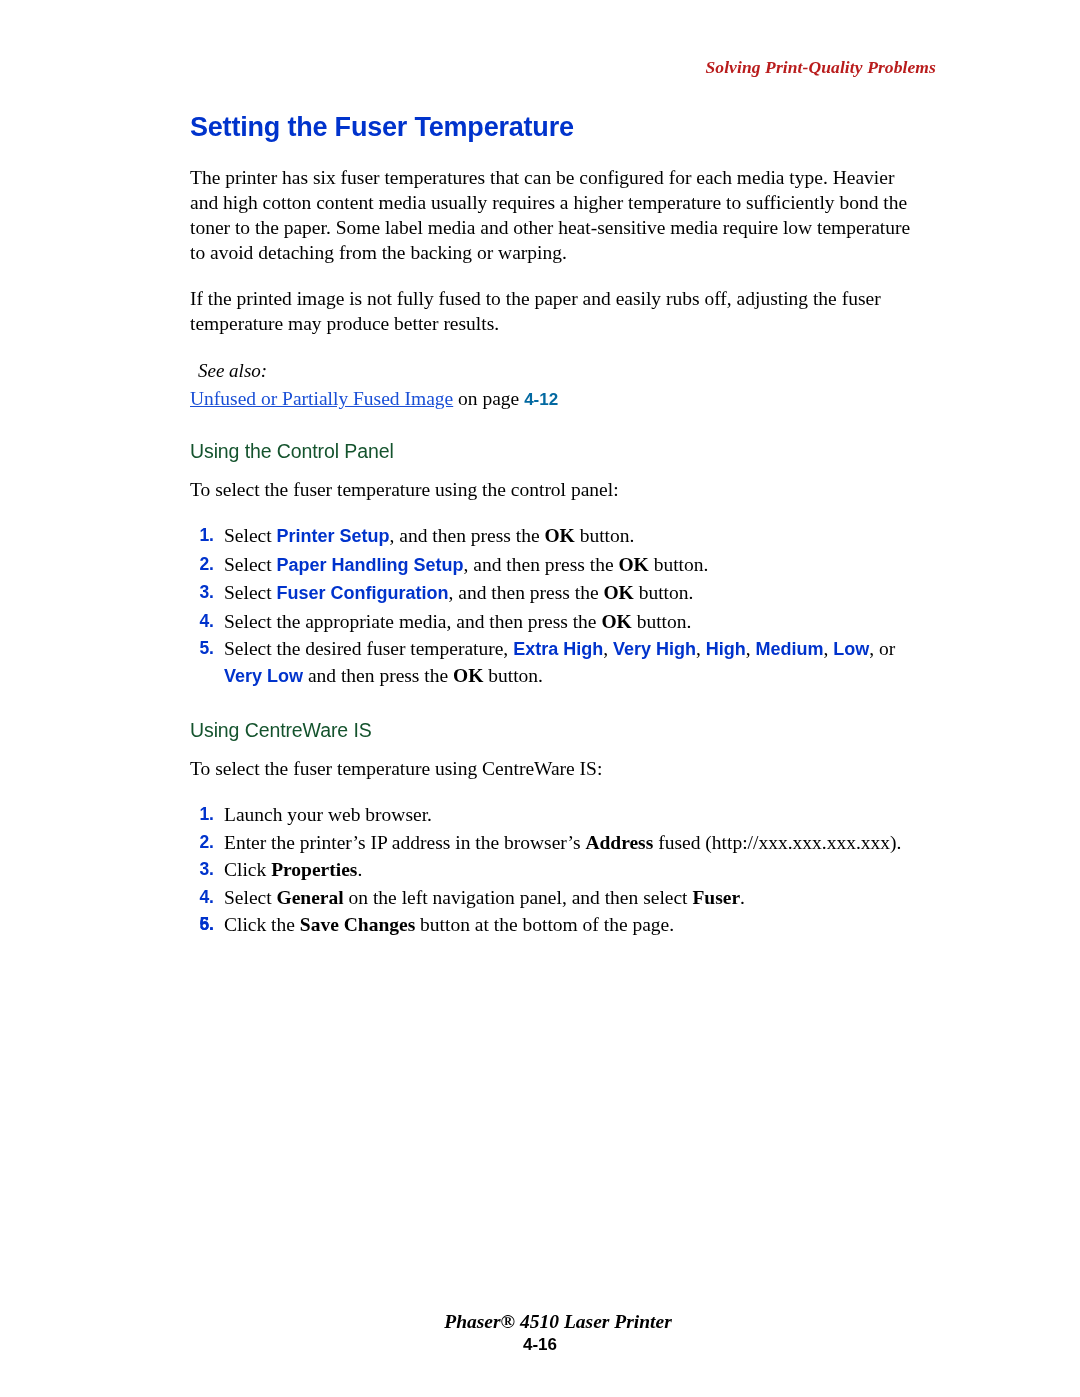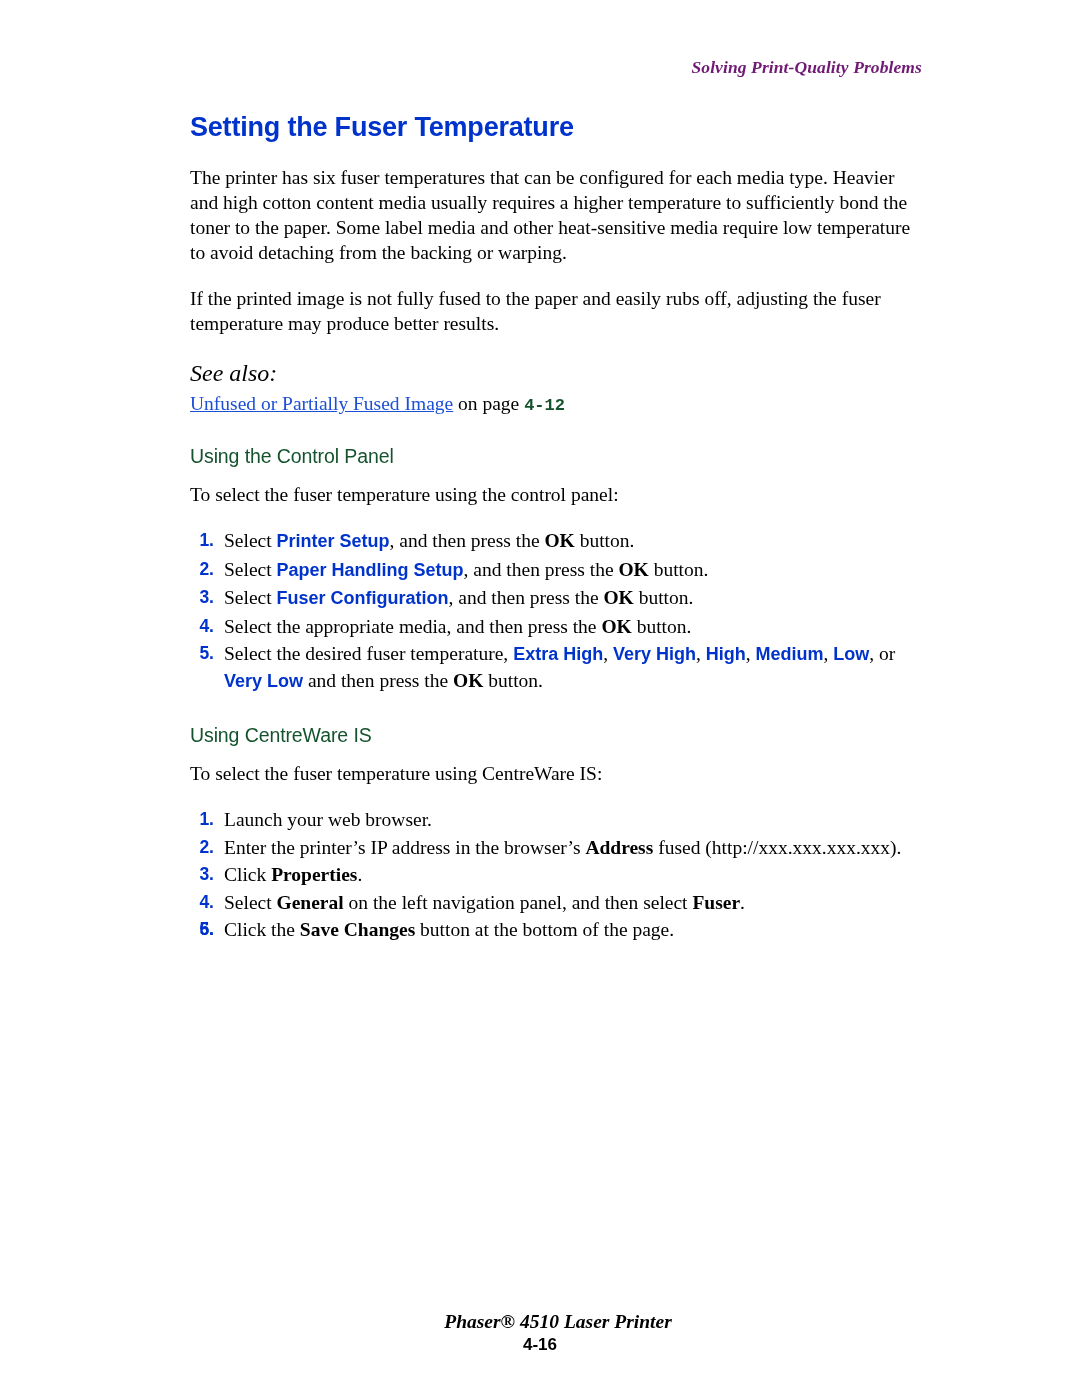--- a/index.html
+++ b/index.html
@@ -15,27 +15,27 @@
     color: #000000;
   }
   .page {
     position: absolute;
     left: 0; top: 0;
     width: 1080px;
     height: 1397px;
   }
   .running-head {
     position: absolute;
-    right: 158px;
+    right: 144px;
     top: 57px;
     font-family: "Liberation Serif", serif;
     font-style: italic;
     font-weight: bold;
     font-size: 17.5px;
-    color: #701a75;
+    color: #b91c1c;
     letter-spacing: 0.1px;
   }
   .content {
     position: absolute;
     left: 190px;
     top: 112px;
     width: 730px;
   }
   h1.title {
     font-family: "Liberation Sans", sans-serif;
@@ -55,36 +55,36 @@
   }
   p.body {
     font-size: 19.5px;
     line-height: 25px;
     margin: 0 0 21px 0;
     text-align: left;
   }
   p.body:last-child { margin-bottom: 0; }
   .see-also {
     font-style: italic;
-    font-size: 24px;
-    margin: 24px 0 6px 0;
+    font-size: 19px;
+    margin: 24px 0 6px 8px;
   }
   .xref {
     color: #1a4fd6;
     font-size: 19.5px;
     margin: 0 0 8px 0;
   }
   .xref .link {
     color: #1a4fd6;
     text-decoration: underline;
   }
   .xref .tail { color: #000000; }
   .xref .pagenum {
-    color: #14532d;
-    font-family: Liberation Mono, monospace;
+    color: #0369a1;
+    font-family: Liberation Sans, sans-serif;
     font-weight: bold;
     font-size: 17px;
   }
   ol.steps {
     list-style: none;
     margin: 0;
     padding: 0;
   }
   ol.steps li {
     position: relative;

